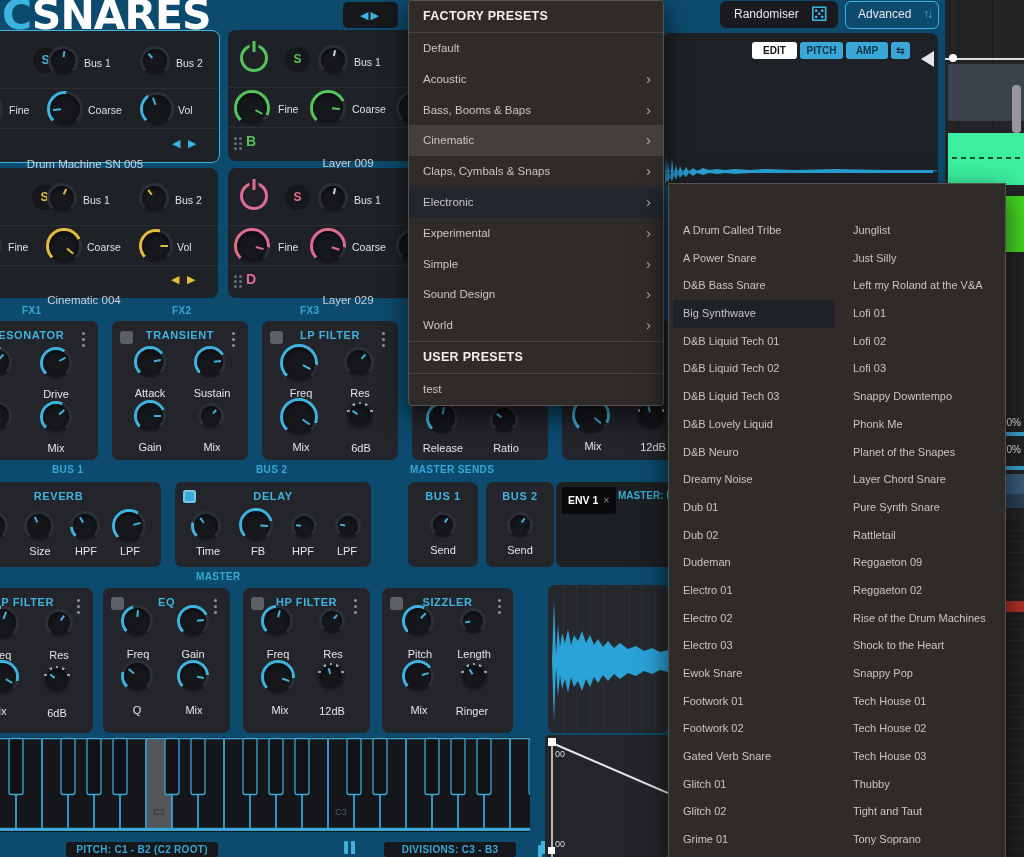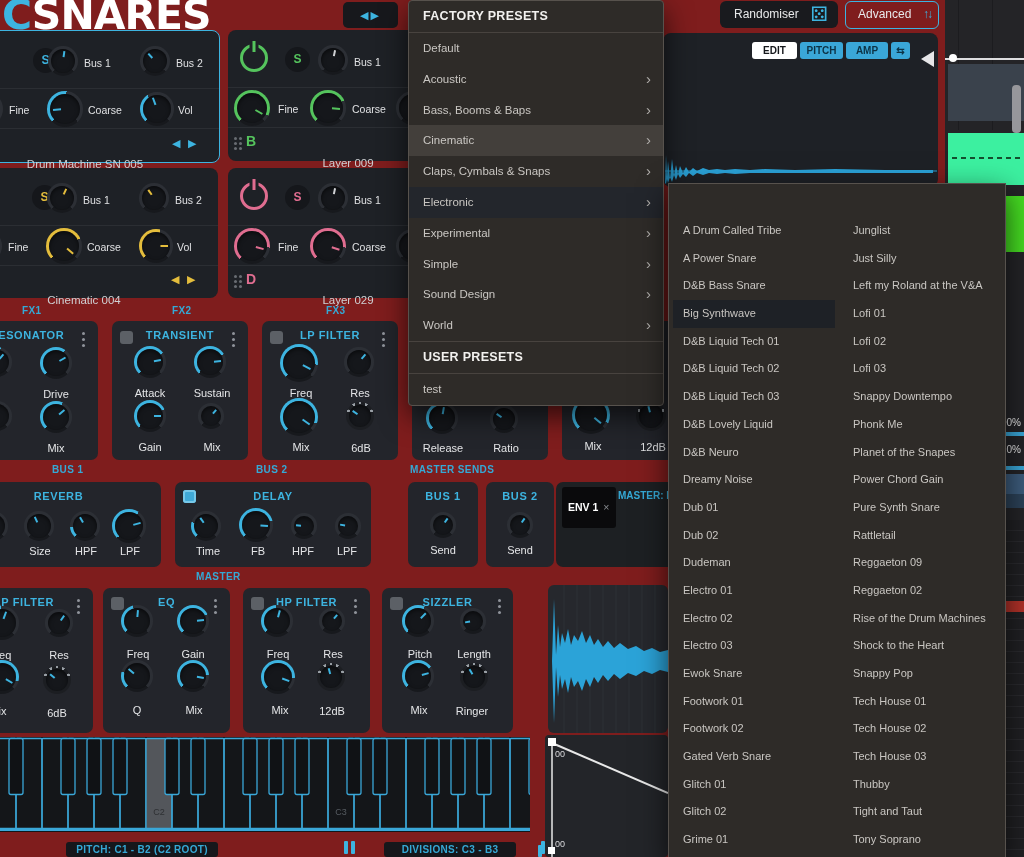--- a/index.html
+++ b/index.html
@@ -78,21 +78,21 @@
   
   .keybg{position:absolute;left:0;top:737px;width:530px;height:95px;background:#141619;}
   .keylab{position:absolute;width:26px;text-align:center;font-size:9px;font-weight:normal;}
   .pill{position:absolute;height:15px;background:#16171b;border-radius:3px;text-align:center;
         font-size:10px;font-weight:bold;color:#35a9d6;line-height:15px;letter-spacing:.3px;}
   .cybar{position:absolute;width:3.5px;height:13px;background:#3db4e0;border-radius:1px;}
   
   .envpanel{position:absolute;left:545px;top:735px;width:123px;height:122px;background:#232529;border-radius:4px;}
   .snarepanel{position:absolute;left:548px;top:585px;width:120px;height:148px;background:#26282d;border-radius:6px;}
   .envtag{position:absolute;background:#0a0a0c;border-radius:3px;height:17px;line-height:17px;
-          font-size:10.5px;color:#fff;padding:12px 6px;font-weight:bold;}
+          font-size:10.5px;color:#fff;padding:5px 6px;font-weight:bold;}
   .envtag .x{color:#8a8d92;margin-left:5px;font-weight:normal;}
   
   .daw{position:absolute;left:945px;top:0;width:79px;height:857px;background:#242427;}
   .daw .pct{position:absolute;font-size:10px;color:#e8e8e8;text-align:right;}
 </style>
 </head>
 <body>
 
 <div id="root">
 
@@ -110,21 +110,21 @@
     <div class="pct" style="left:30px;top:417px;width:46px">00%</div>
     <div class="abs" style="left:48px;top:432px;width:31px;height:4px;background:#3aa7d8"></div>
     <div class="pct" style="left:40px;top:444px;width:36px">0%</div>
     <div class="abs" style="left:58px;top:466px;width:21px;height:4px;background:#3aa7d8"></div>
     <div class="abs" style="left:55px;top:474px;width:24px;height:20px;background:#3d5c7c"></div>
     <div class="abs" style="left:55px;top:494px;width:24px;height:14px;background:#2c4258"></div>
     <div class="abs" style="left:45px;top:520px;width:34px;height:337px;background:repeating-linear-gradient(#202023 0 10px,#2a2a2e 10px 11px)"></div>
     <div class="abs" style="left:45px;top:601px;width:34px;height:11px;background:#b23229"></div>
   </div>
 
-  <div class="abs" style="left:0;top:0;width:945px;height:857px;background:#7f1d1d">
+  <div class="abs" style="left:0;top:0;width:945px;height:857px;background:#0c4a6e">
 
     <div class="title"><span class="accent">C</span><span>SNARES</span></div>
     <div class="navbtn"><span>◀</span><span>▶</span></div>
     <div class="randbtn">
       <span class="lab">Randomiser</span>
       <span class="dice">⚄</span>
     </div>
     <div class="advbtn">
       <span class="lab">Advanced</span>
       <span class="ic">↑↓</span>
@@ -197,21 +197,21 @@
       <div class="llabel" style="left:124px;top:73px">Coarse</div>
       <div class="k" style="left:168px;top:61px;--s:34px;--arc:0deg;--rot:0deg;--c:#e06d90"></div>
       <div class="hline" style="top:97px"></div>
       <div class="dh" style="left:6px;top:107px"></div>
       <div class="abs" style="left:18px;top:103px;font-size:14px;font-weight:bold;color:#e06d90">D</div>
       <div class="lname" style="left:20px;top:105px;width:200px">Layer 029</div>
     </div>
 
     <div class="seclabel" style="left:22px;top:305px">FX1</div>
     <div class="seclabel" style="left:172px;top:305px">FX2</div>
-    <div class="seclabel" style="left:326px;top:305px">FX3</div>
+    <div class="seclabel" style="left:300px;top:305px">FX3</div>
 
     <div class="panel" style="left:-44px;top:321px;width:142px;height:139px">
       <div class="fxtitle">RESONATOR</div>
       <div class="kb" style="left:126px;top:11px"></div>
       <div class="k" style="left:26px;top:26px;--s:30px;--arc:150deg;--rot:40deg"></div>
       <div class="klabel" style="left:12px;top:67px;width:40px">Size</div>
       <div class="k" style="left:84px;top:26px;--s:32px;--arc:170deg;--rot:60deg"></div>
       <div class="klabel" style="left:80px;top:67px;width:40px">Drive</div>
       <div class="k" style="left:26px;top:80px;--s:30px;--arc:0deg;--rot:-30deg"></div>
       <div class="klabel" style="left:10px;top:121px;width:40px">Res</div>
@@ -608,21 +608,21 @@
         <div class="smi">
           <span>Snappy Downtempo</span>
         </div>
         <div class="smi">
           <span>Phonk Me</span>
         </div>
         <div class="smi">
           <span>Planet of the Snapes</span>
         </div>
         <div class="smi">
-          <span>Power Chord Gain</span>
+          <span>Layer Chord Snare</span>
         </div>
         <div class="smi">
           <span>Pure Synth Snare</span>
         </div>
         <div class="smi">
           <span>Rattletail</span>
         </div>
         <div class="smi">
           <span>Reggaeton 09</span>
         </div>

